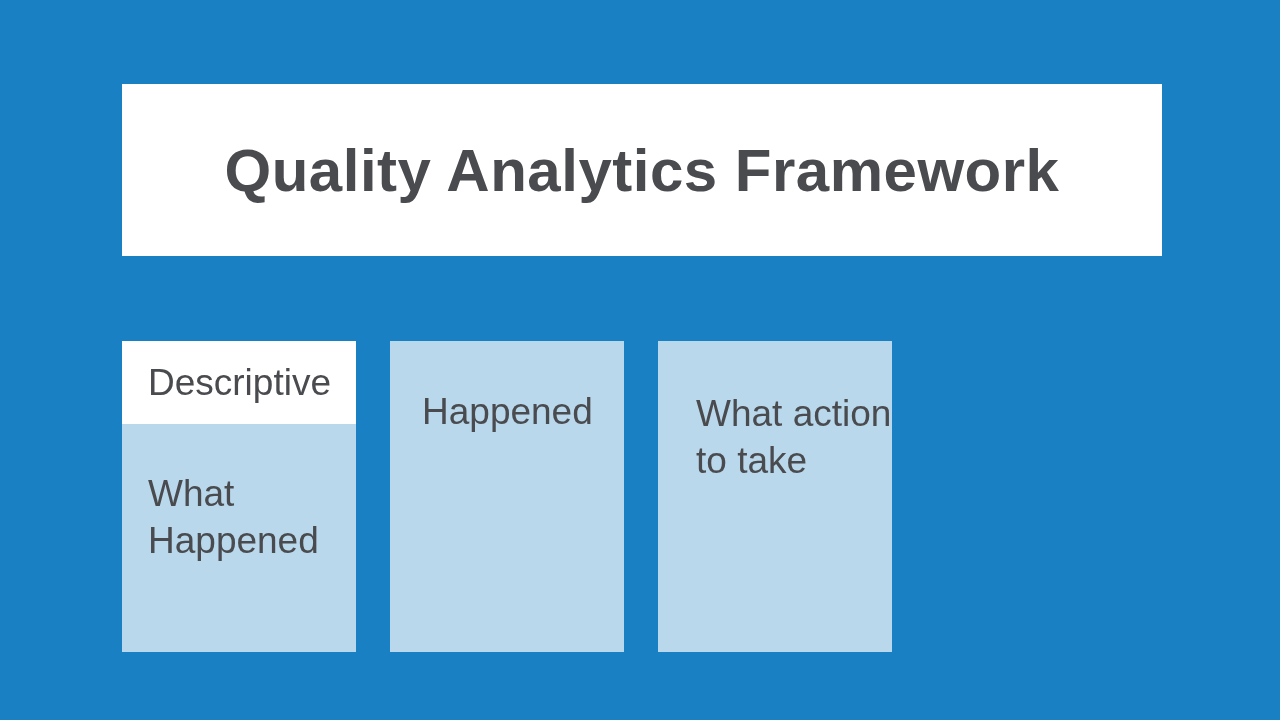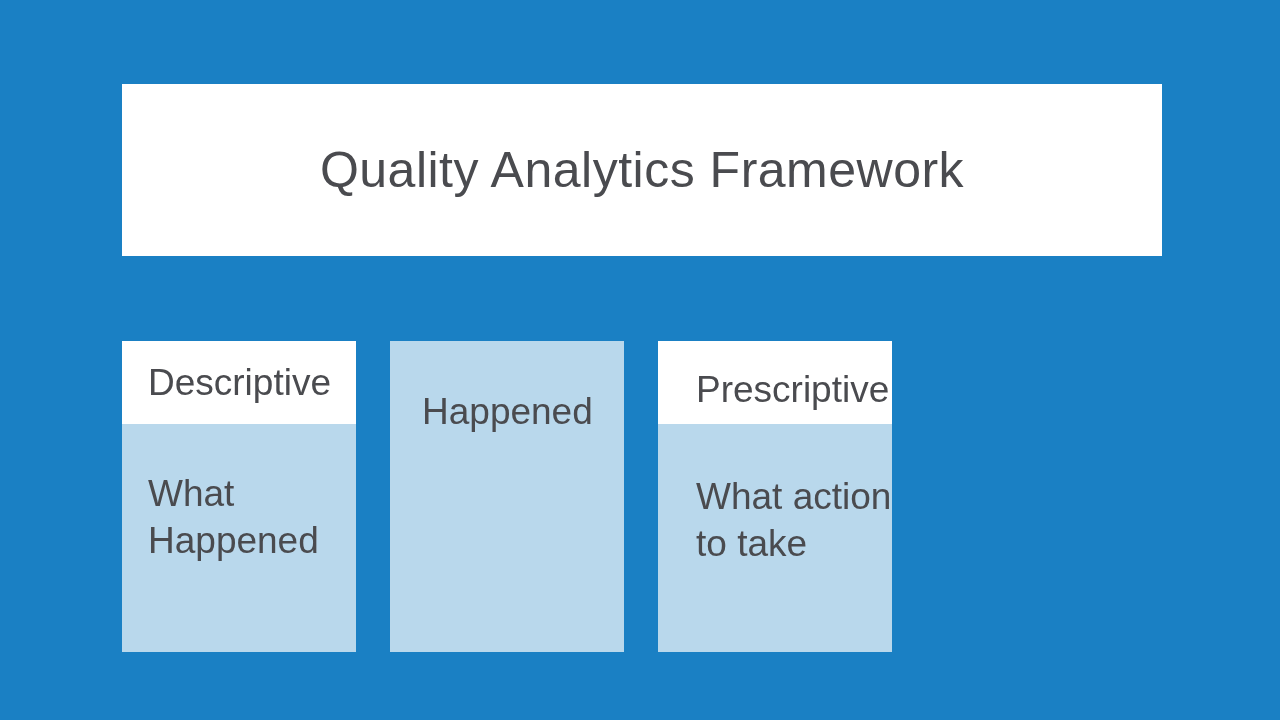--- a/index.html
+++ b/index.html
@@ -24,22 +24,22 @@
     left: 122px;
     top: 84px;
     width: 1040px;
     height: 172px;
     background: var(--card);
     display: flex;
     align-items: center;
     justify-content: center;
   }
   .slide-title {
-    font-size: 50px;
-    font-weight: 400;
+    font-size: 60px;
+    font-weight: 700;
     color: var(--text);
     letter-spacing: 0.5px;
     white-space: nowrap;
   }
 
   .columns {
     position: absolute;
     left: 122px;
     top: 341px;
     width: 1038px;
@@ -105,23 +105,20 @@
     </div>
 
     <div class="column">
       <div class="column-body">
         <div class="body-line">Happened</div>
       </div>
     </div>
 
 
     <div class="column">
-      <div class="column-header">
-        <span class="column-header-label">Prescriptive</span>
-      </div>
       <div class="column-body">
         <div class="body-line">What action</div>
         <div class="body-line">to take</div>
       </div>
     </div>
 
   </div>
 </div>
 
 </body></html>

